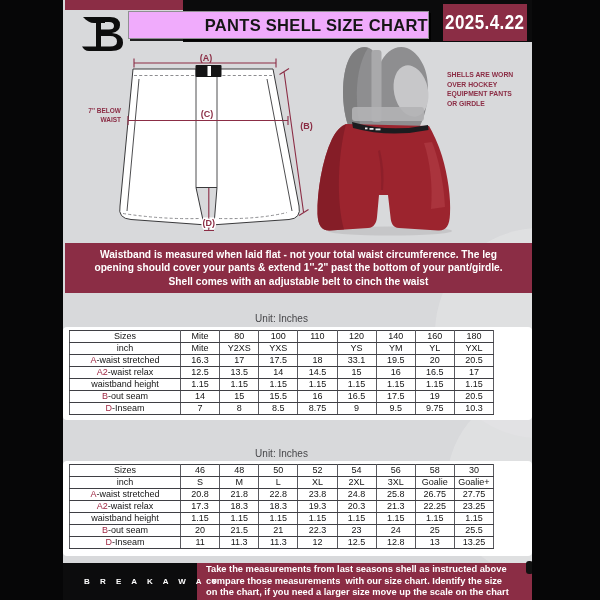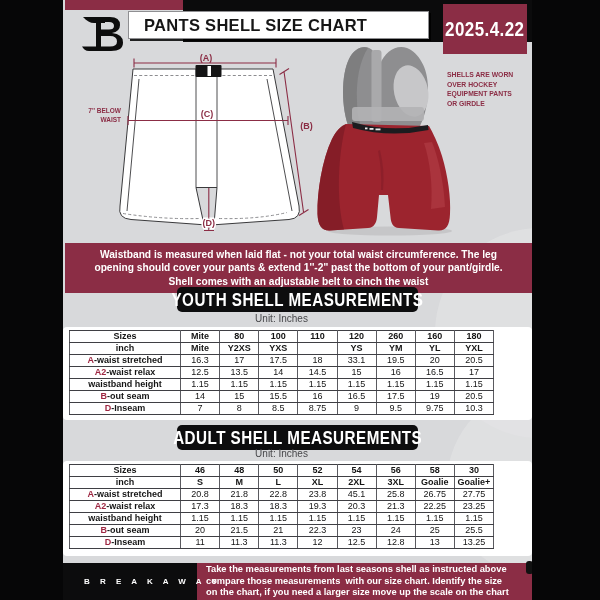--- a/index.html
+++ b/index.html
@@ -3,25 +3,25 @@
 <meta charset="utf-8">
 <style>
   html,body{margin:0;padding:0;background:#000;}
   #page{position:relative;width:600px;height:600px;background:#060607;overflow:hidden;
         font-family:"Liberation Sans",sans-serif;}
   .content{position:absolute;left:63px;top:0;width:469px;height:600px;background:#d8d9db;overflow:hidden;}
 
   
   .strip{position:absolute;left:2px;top:0;width:118px;height:10px;background:#8b2d45;z-index:3;}
   .band{position:absolute;left:120px;top:0;width:349px;height:42px;background:#0b0b0c;z-index:2;}
-  .title-box{position:absolute;left:65px;top:11px;width:301px;height:28px;background:#ffffff;
+  .title-box{position:absolute;left:65px;top:11px;width:301px;height:28px;background:#f0abfc;
              border:1px solid #8f8f92;box-shadow:2px 2px 0 rgba(0,0,0,.85);
-             display:flex;align-items:center;padding-left:15px;box-sizing:border-box;z-index:4;}
+             display:flex;align-items:center;padding-left:15px;box-sizing:border-box;z-index:4;justify-content:flex-end;}
   .title-box span{font-size:16.5px;font-weight:bold;color:#161616;letter-spacing:.3px;}
-  .date-box{position:absolute;left:380px;top:4px;width:84px;height:50px;background:#8b2d45;
+  .date-box{position:absolute;left:380px;top:4px;width:84px;height:37px;background:#8b2d45;
             display:flex;align-items:center;justify-content:center;z-index:4;}
   .date-box span{color:#fff;font-size:20px;font-weight:bold;letter-spacing:.5px;transform:scaleX(.85);}
   .logo-top{position:absolute;left:18px;top:12px;z-index:4;}
 
   
   .illu{position:absolute;left:0;top:42px;width:469px;height:201px;z-index:2;}
   .waist-note{position:absolute;left:12px;top:107px;width:46px;text-align:right;color:#8b2d45;
               font-size:6.5px;line-height:8.5px;font-weight:bold;white-space:pre-line;z-index:3;}
   .photo-caption{position:absolute;left:384px;top:70px;width:82px;color:#8b2d45;font-size:6.8px;
                  line-height:9.5px;font-weight:bold;white-space:pre-line;z-index:3;}
@@ -44,22 +44,22 @@
   .panel{position:absolute;left:0;width:469px;background:#fff;border-radius:4px;z-index:2;}
   .panel-youth{top:327px;height:93px;} .panel-adult{top:461px;height:95px;}
 
   
   table.meas{position:absolute;left:6px;width:425px;border-collapse:collapse;table-layout:fixed;z-index:3;background:#fff;}
   .tbl-youth{top:330px;} .tbl-adult{top:464px;}
   table.meas td{border-left:1px solid #5a5a5f;border-right:1px solid #5a5a5f;
                 border-top:1.5px solid #3f3f44;border-bottom:1.5px solid #3f3f44;
                 height:11px;line-height:11px;padding:0;text-align:center;font-size:9px;color:#141414;
                 overflow:hidden;white-space:nowrap;}
-  table.meas tr.hdr td{font-weight:bold;}
-  table.meas td.lab{font-weight:bold;}
+  table.meas tr.hdr td{font-weight:normal;}
+  table.meas td.lab{font-weight:normal;}
   .pfx{color:#9e2742;}
 
   
   .foot-black{position:absolute;left:0;top:563px;width:134px;height:37px;background:#0c0c0d;
               display:flex;align-items:center;z-index:3;}
   .brand{color:#fff;font-size:8px;letter-spacing:4px;font-weight:bold;margin-left:8px;white-space:nowrap;}
   .foot-maroon{position:absolute;left:134px;top:563px;width:335px;height:37px;background:#8b2d45;
                color:#fff;font-weight:bold;font-size:9.3px;line-height:11.8px;white-space:pre;
                display:flex;align-items:center;padding-left:9px;box-sizing:border-box;z-index:2;overflow:hidden;}
   .pin{position:absolute;left:463px;top:561px;width:7px;height:13px;background:#111;border-radius:3px;z-index:4;}
@@ -145,23 +145,20 @@
 WAIST</div>
     <div class="photo-caption">SHELLS ARE WORN
 OVER HOCKEY
 EQUIPMENT PANTS
 OR GIRDLE</div>
 
     <div class="info-banner">Waistband is measured when laid flat - not your total waist circumference. The leg
 opening should cover your pants &amp; extend 1''-2'' past the bottom of your pant/girdle.
 Shell comes with an adjustable belt to cinch the waist</div>
 
-    <div class="section-head head-youth">
-      <span>YOUTH SHELL MEASUREMENTS</span>
-    </div>
     <div class="unit unit-youth">Unit: Inches</div>
     <div class="panel panel-youth"></div>
     <table class="meas tbl-youth">
       <colgroup>
           <col style="width:111px">
           <col>
           <col>
           <col>
           <col>
           <col>
@@ -170,21 +167,21 @@
           <col>
         </colgroup>
       <tbody>
           <tr class="hdr">
         <td class="lab">Sizes</td>
         <td>Mite</td>
         <td>80</td>
         <td>100</td>
         <td>110</td>
         <td>120</td>
-        <td>260</td>
+        <td>140</td>
         <td>160</td>
         <td>180</td>
       </tr>
       <tr class="hdr">
         <td class="lab">inch</td>
         <td>Mite</td>
         <td>Y2XS</td>
         <td>YXS</td>
         <td></td>
         <td>YS</td>
@@ -243,23 +240,20 @@
         <td>8.5</td>
         <td>8.75</td>
         <td>9</td>
         <td>9.5</td>
         <td>9.75</td>
         <td>10.3</td>
       </tr>
     </tbody>
       </table>
 
-    <div class="section-head head-adult">
-      <span>ADULT SHELL MEASUREMENTS</span>
-    </div>
     <div class="unit unit-adult">Unit: Inches</div>
     <div class="panel panel-adult"></div>
     <table class="meas tbl-adult">
       <colgroup>
           <col style="width:111px">
           <col>
           <col>
           <col>
           <col>
           <col>
@@ -289,21 +283,21 @@
         <td>3XL</td>
         <td>Goalie</td>
         <td>Goalie+</td>
       </tr>
       <tr>
         <td class="lab"><span class="pfx">A</span><span>-waist stretched</span></td>
         <td>20.8</td>
         <td>21.8</td>
         <td>22.8</td>
         <td>23.8</td>
-        <td>45.1</td>
+        <td>24.8</td>
         <td>25.8</td>
         <td>26.75</td>
         <td>27.75</td>
       </tr>
       <tr>
         <td class="lab"><span class="pfx">A2</span><span>-waist relax</span></td>
         <td>17.3</td>
         <td>18.3</td>
         <td>18.3</td>
         <td>19.3</td>

